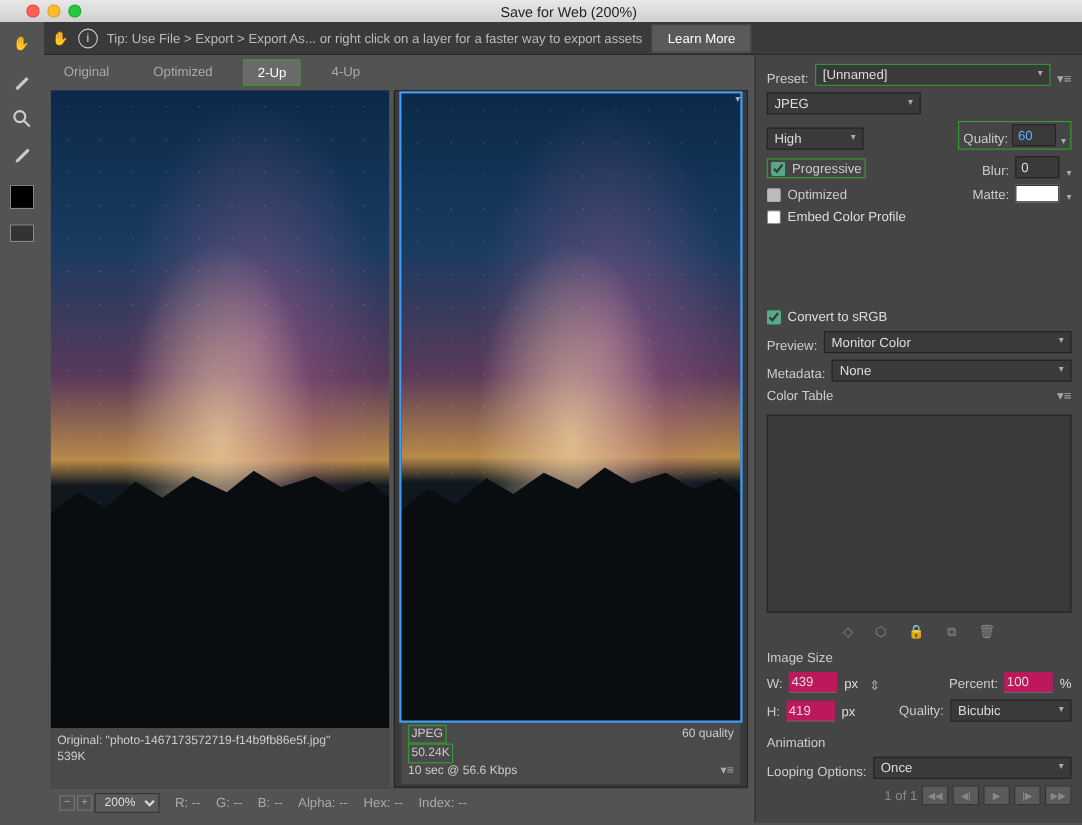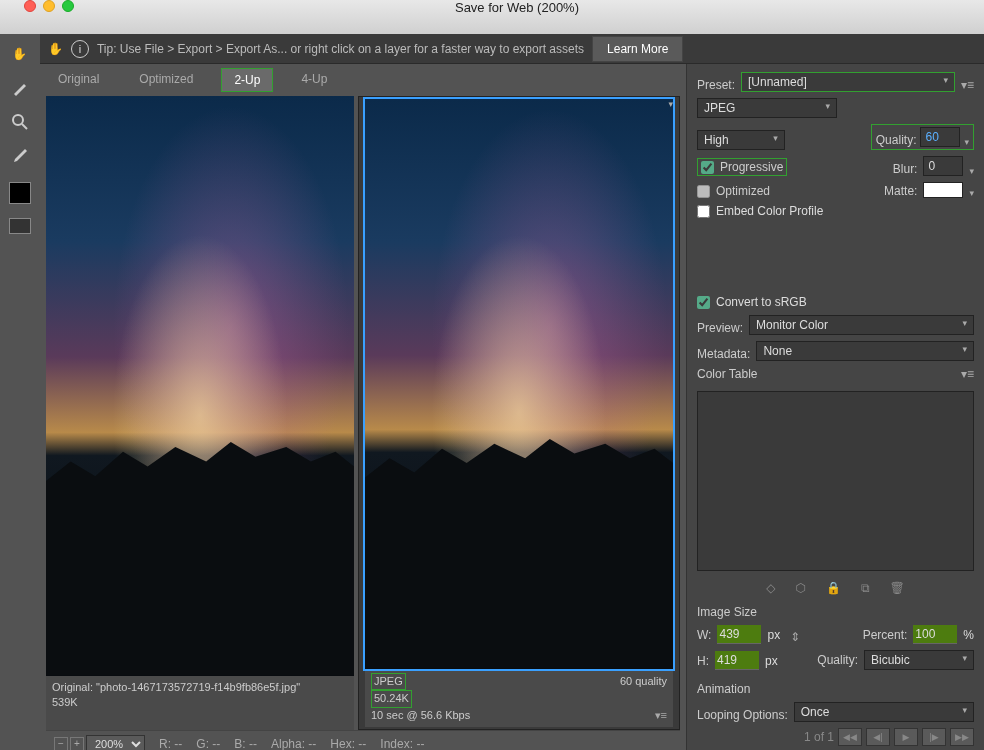--- a/index.html
+++ b/index.html
@@ -1,19 +1,19 @@
 <!DOCTYPE html>
 <html><head>
 <meta charset="utf-8">
 <style>
 * { box-sizing: border-box; margin: 0; padding: 0; font-family: -apple-system, "Helvetica Neue", Arial, sans-serif; }
 body { background: #535353; color: #ddd; font-size: 12px; width: 984px; height: 750px; overflow: hidden; }
 
 
-.titlebar { height: 34px; background: linear-gradient(#e8e8e8,#d0d0d0); display: flex; align-items: flex-start; padding: 0 24px; color: #333; }
+.titlebar { height: 20px; background: linear-gradient(#e8e8e8,#d0d0d0); display: flex; align-items: center; padding: 0 24px; color: #333; }
 .traffic { display: flex; gap: 7px; }
 .traffic span { width: 12px; height: 12px; border-radius: 50%; display: inline-block; }
 .t-close { background: #ff5f56; border: 1px solid #e0443e; }
 .t-min { background: #ffbd2e; border: 1px solid #dea123; }
 .t-max { background: #27c93f; border: 1px solid #1aab29; }
 .title { flex: 1; text-align: center; font-size: 13px; color: #222; }
 
 .main { display: flex; height: calc(100% - 22px); }
 .toolcol { width: 40px; background: #535353; display: flex; flex-direction: column; align-items: center; gap: 10px; padding-top: 8px; }
 .toolcol .tool { width: 24px; height: 24px; display: flex; align-items: center; justify-content: center; color: #ccc; cursor: pointer; }
@@ -76,21 +76,21 @@
 .sel::after { content:"▾"; position:absolute; right:6px; color:#aaa; font-size:9px;}
 .num { background:#3a3a3a; color:#5bb0ff; border:1px solid #222; width:40px; padding:2px 4px; font-size:12px;}
 .num.plain{color:#ddd;}
 .chk { display:flex; align-items:center; gap:6px; }
 .chk input { accent-color:#5a8; }
 .colorTable { height:180px; background:#3a3a3a; border:1px solid #222; margin-top:4px;}
 .ct-icons { display:flex; justify-content:center; gap:20px; color:#888; font-size:12px; padding:4px 0;}
 .hdr { display:flex; justify-content:space-between; align-items:center; color:#ccc;}
 .hdr .menu { color:#aaa; cursor:pointer;}
 .sz { display:flex; align-items:center; gap:6px;}
-.sz input { width:44px; background:#4d7c0f; color:#ddd; border:none; border-bottom:1px solid #666; padding:2px; font-size:12px;}
+.sz input { width:44px; background:#be185d; color:#ddd; border:none; border-bottom:1px solid #666; padding:2px; font-size:12px;}
 .dim { color:#777;}
 .anim .ctrl { display:flex; align-items:center; gap:4px; justify-content:flex-end;}
 .anim .pg { color:#888; }
 .pbtn { width:24px; height:18px; background:#5a5a5a; border:1px solid #333; color:#888; font-size:9px; display:flex; align-items:center; justify-content:center;}
 .mattebox { width:40px;height:16px;background:#fff;border:1px solid #222;display:inline-block;}
 .sepr { height:1px; }
 </style>
 </head>
 <body>
 

